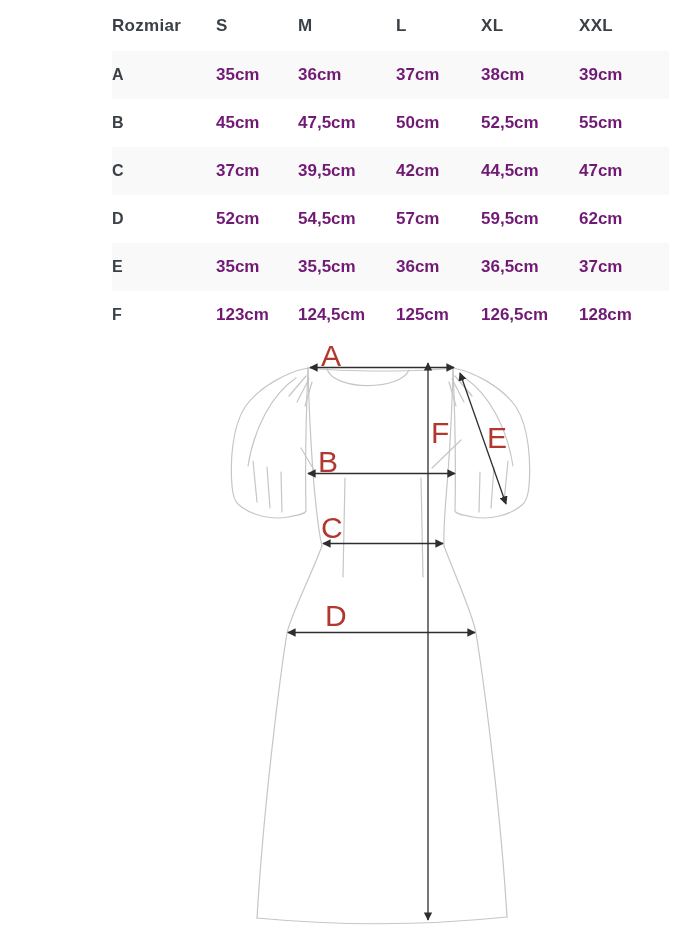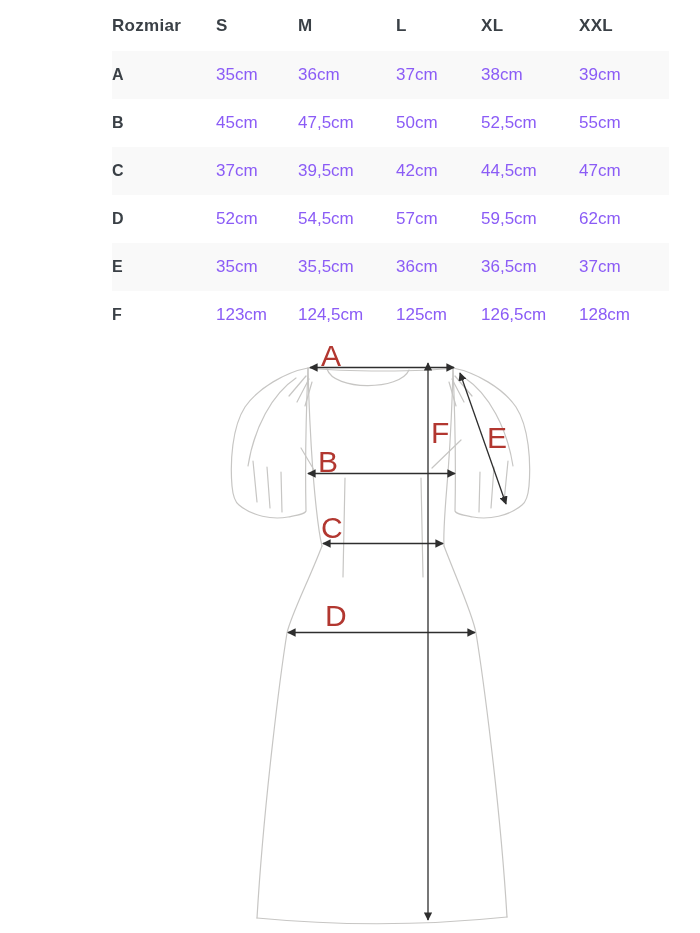--- a/index.html
+++ b/index.html
@@ -32,21 +32,21 @@
   tr.hdr-row{height:51px;}
   tr.data-row{height:48px;}
   tr.stripe{background:#f9f9f9;}
   .hdr-cell{
     font-size:17px;font-weight:700;color:#3a4046;letter-spacing:.3px;
   }
   .dim-cell{
     font-size:16px;font-weight:700;color:#3a4046;letter-spacing:.3px;
   }
   .val-cell{
-    font-size:17px;font-weight:400;color:#8b5cf6;
+    font-size:17px;font-weight:700;color:#701a75;
   }
   
   .diagram-wrap{
     position:absolute;left:0;top:333px;width:700px;height:600px;
   }
   svg text.mlabel{
     font-family:"Liberation Sans",sans-serif;
     font-size:30px;
     fill:var(--label-red,#b23730);
   }

